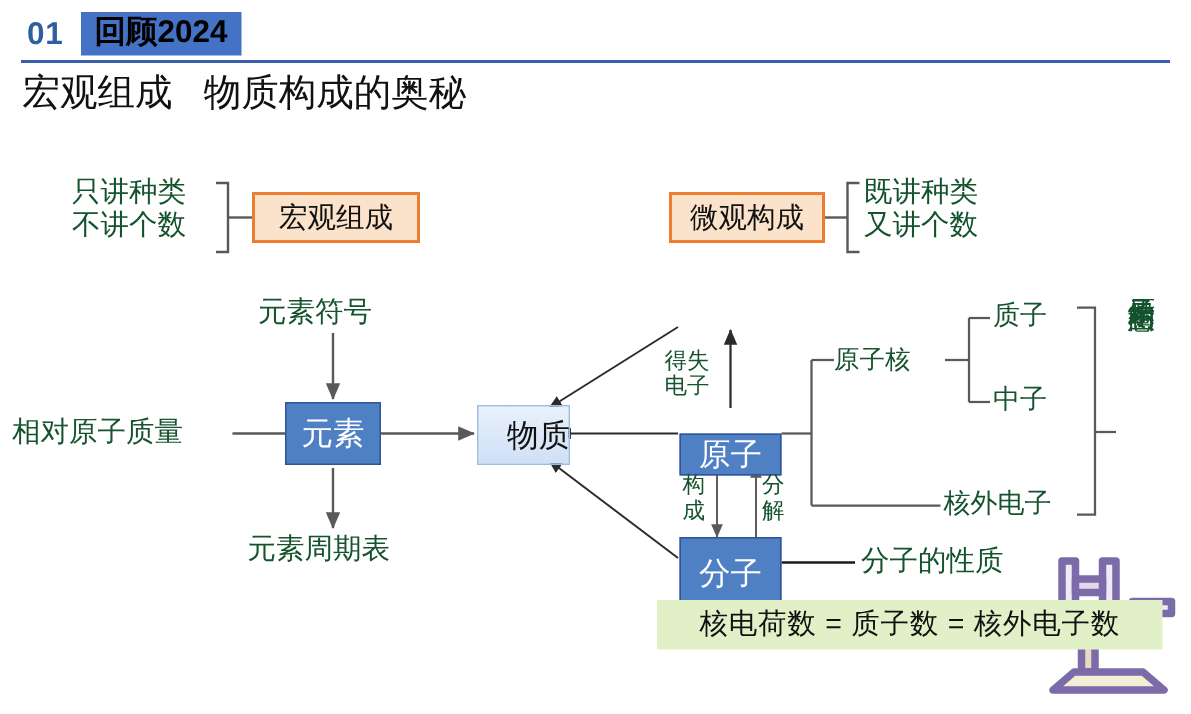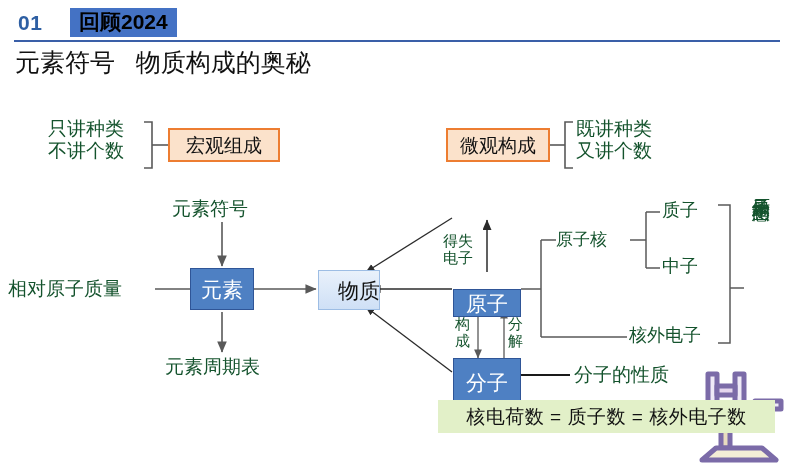--- a/index.html
+++ b/index.html
@@ -27,21 +27,21 @@
   #header-number {
     position: absolute;
     left: 18px; top: 11px;
     font-size: 21px;
     font-weight: bold;
     color: #2E5FA3;
     letter-spacing: 0.5px;
   }
   #header-badge {
     position: absolute;
-    left: 70px; top: 8px;
+    left: 54px; top: 8px;
     background: #4472C4;
     padding: 2px 9px 3px 9px;
     font-size: 21px;
     font-weight: bold;
     color: #000000;
     line-height: 1.12;
     white-space: nowrap;
   }
   #header-rule {
     position: absolute;
@@ -130,21 +130,21 @@
   }
 </style>
 </head>
 <body>
 
 <div id="stage">
 
   <div id="header-number">01</div>
   <div id="header-badge">回顾2024</div>
   <div id="header-rule"></div>
-  <div id="slide-title">元素符号   物质构成的奥秘</div>
+  <div id="slide-title">宏观组成   物质构成的奥秘</div>
 
   <svg id="wires" viewBox="0 0 794 476">
     <defs>
       <marker id="arrow-dark" markerWidth="8" markerHeight="8" refX="6.6" refY="3" orient="auto">
         <path d="M0,0 L7,3 L0,6 z" fill="#2b2b2b"></path>
       </marker>
       <marker id="arrow-grey" markerWidth="8" markerHeight="8" refX="6.6" refY="3" orient="auto">
         <path d="M0,0 L7,3 L0,6 z" fill="#595959"></path>
       </marker>
     </defs>

